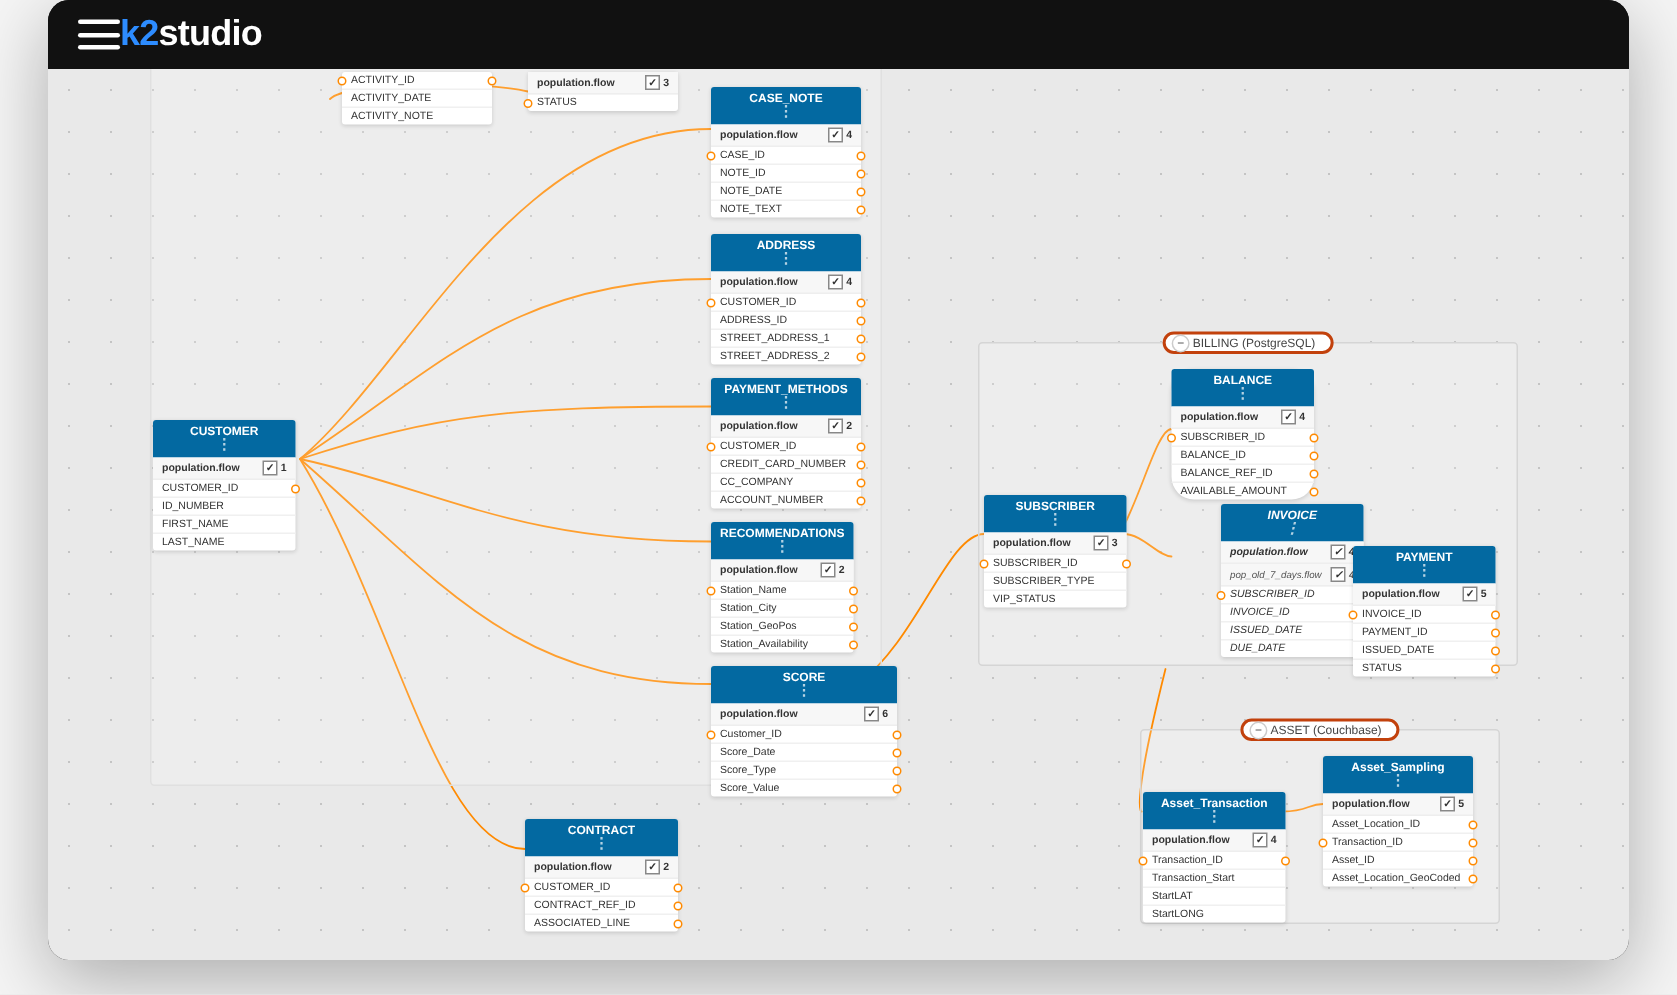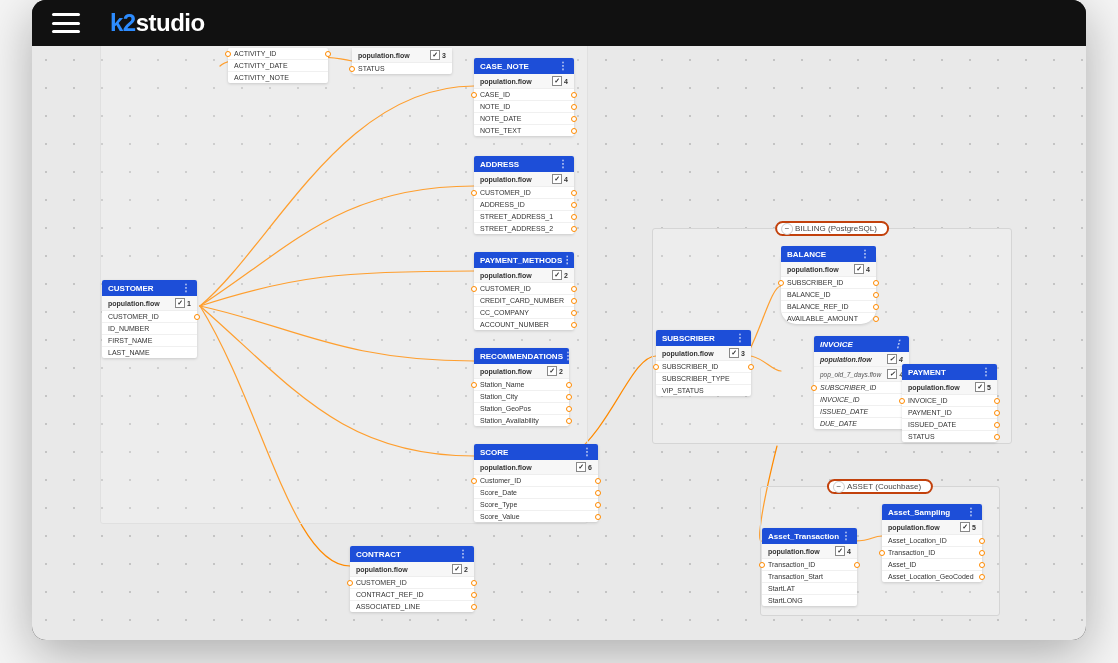--- a/index.html
+++ b/index.html
@@ -20,21 +20,20 @@
     border-radius: 14px;
     overflow: hidden;
     box-shadow: 0 14px 50px rgba(0,0,0,0.3);
   }
   .topbar {
     height: 46px;
     background: #111;
     display: flex;
     align-items: center;
     padding: 0 20px;
-    gap: 30px;
   }
   .hamburger {
     width: 28px; height: 20px;
     display: flex; flex-direction: column; justify-content: space-between;
     cursor: pointer;
   }
   .hamburger span {
     display: block; height: 3px; background: #fff; border-radius: 2px;
   }
   .logo {
@@ -62,30 +61,31 @@
   }
   .entity {
     position: absolute;
     background: #fff;
     border-radius: 2px;
     box-shadow: 0 1px 3px rgba(0,0,0,0.15);
     font-size: 7.5px;
     min-width: 95px;
   }
   .entity-header {
-    background: #1d4ed8;
+    background: #0369a1;
     color: #fff;
     padding: 3px 6px;
     font-size: 8px;
     font-weight: 600;
     display: flex;
     justify-content: space-between;
     align-items: center;
     border-top-left-radius: 2px;
     border-top-right-radius: 2px;
+    flex-direction: column;
   }
   .entity-header .menu { color: #fff; opacity: 0.7; font-size: 10px; line-height: 1; }
   .entity-sub {
     background: #f7f7f7;
     color: #333;
     padding: 2px 6px;
     font-size: 7px;
     font-weight: 700;
     display: flex;
     justify-content: space-between;
@@ -299,21 +299,21 @@
       <div class="entity-sub">
           <span>population.flow</span>
           <span class="cb">6</span>
         </div>
       <div class="entity-row port-left port-right">Customer_ID</div>
       <div class="entity-row port-right">Score_Date</div>
       <div class="entity-row port-right">Score_Type</div>
       <div class="entity-row port-right">Score_Value</div>
     </div>
 
-    <div class="entity" style="left:318px; top:500px; width:124px;">
+    <div class="entity" style="left:318px; top:500px; width:102px;">
       <div class="entity-header">
           <span>CONTRACT</span>
           <span class="menu">⋮</span>
         </div>
       <div class="entity-sub">
           <span>population.flow</span>
           <span class="cb">2</span>
         </div>
       <div class="entity-row port-left port-right">CUSTOMER_ID</div>
       <div class="entity-row port-right">CONTRACT_REF_ID</div>

